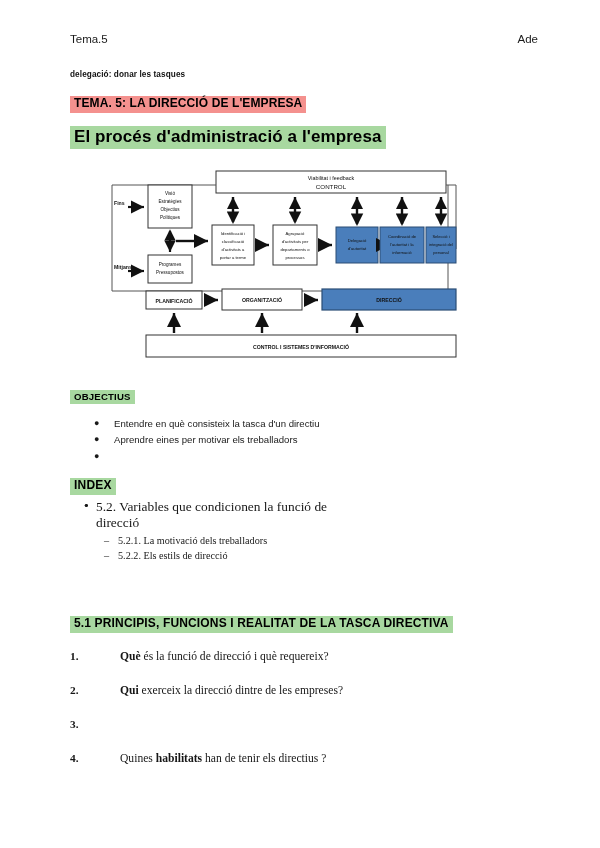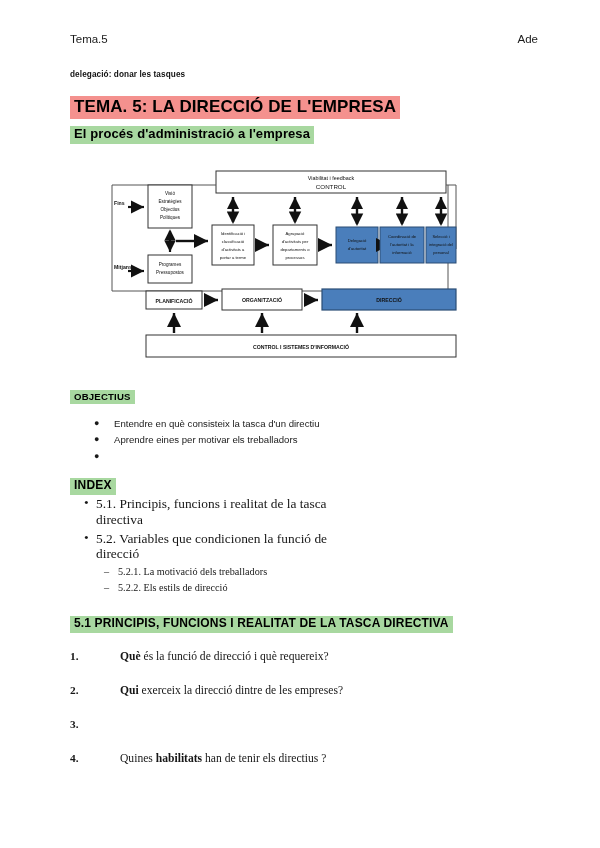--- a/index.html
+++ b/index.html
@@ -54,28 +54,28 @@
     font-weight: bold;
     line-height: 1.15;
   }
   .hl-red  { background: #f4918e; }
   .hl-green{ background: #a8d8a0; }
 
   .title-main {
     position: absolute;
     top: 96px;
     left: 70px;
+    font-size: 12px;
+    letter-spacing: .1px;
+  }
+  .title-sub {
+    position: absolute;
+    top: 126px;
+    left: 70px;
     font-size: 17px;
-    letter-spacing: .1px;
-  }
-  .title-sub {
-    position: absolute;
-    top: 126px;
-    left: 70px;
-    font-size: 13px;
     letter-spacing: .1px;
   }
 
   
   .diagram {
     position: absolute;
     top: 163px;
     left: 108px;
     width: 352px;
     height: 200px;
@@ -335,21 +335,21 @@
       <li><span class="bul">●</span><span>Entendre en què consisteix la tasca d'un directiu</span></li>
       <li><span class="bul">●</span><span>Aprendre eines per motivar els treballadors</span></li>
       <li><span class="bul">●</span></li>
     </ul>
 
   <div class="sec-index">
     <span class="hl hl-green">INDEX</span>
   </div>
   <div class="index-block">
     <ul id="index-list">
-        <li class="idx-l1"><span class="bul">•</span><span>5.1. Principis, funcions i realitat de la tasca directiva</span></li>
+        <li class="idx-l1"><span class="bul">•</span></li>
         <li class="idx-l1"><span class="bul">•</span><span>5.2. Variables que condicionen la funció de direcció</span></li>
         <li class="idx-l2"><span class="dash">–</span><span>5.2.1. La motivació dels treballadors</span></li>
         <li class="idx-l2"><span class="dash">–</span><span>5.2.2. Els estils de direcció</span></li>
       </ul>
   </div>
 
   <div class="sec-51">
     <span class="hl hl-green">5.1 PRINCIPIS, FUNCIONS I REALITAT DE LA TASCA DIRECTIVA</span>
   </div>
 

